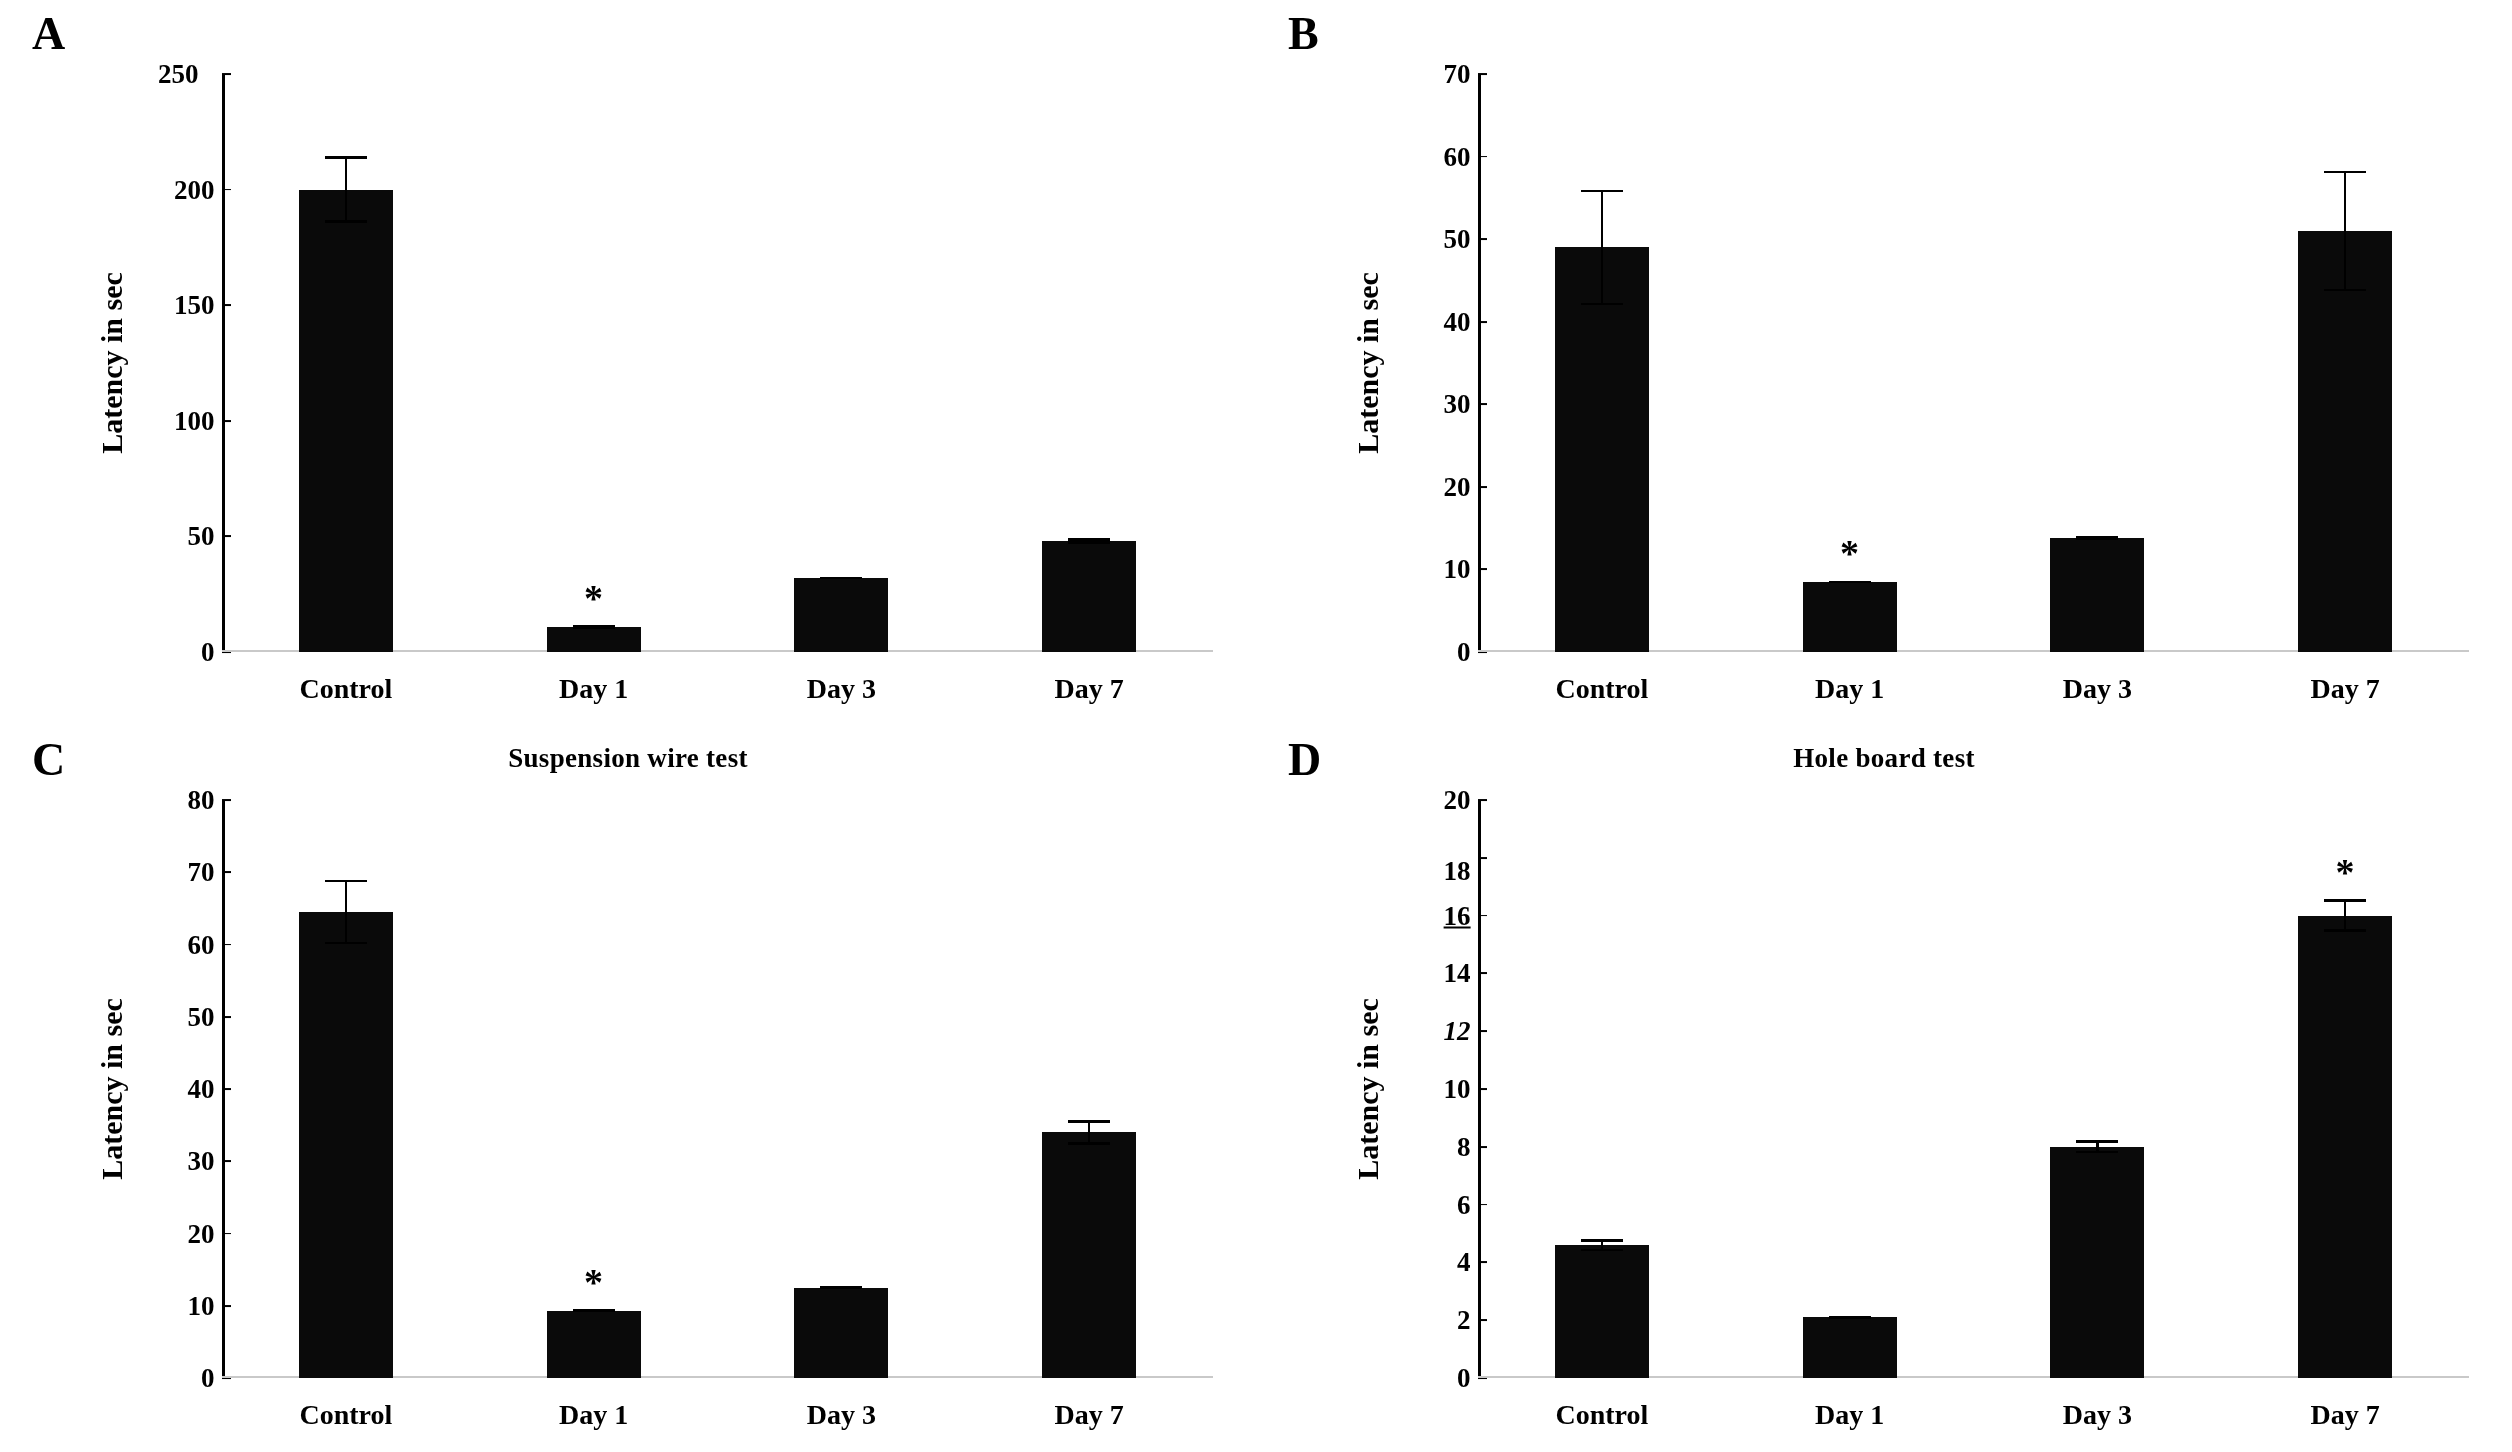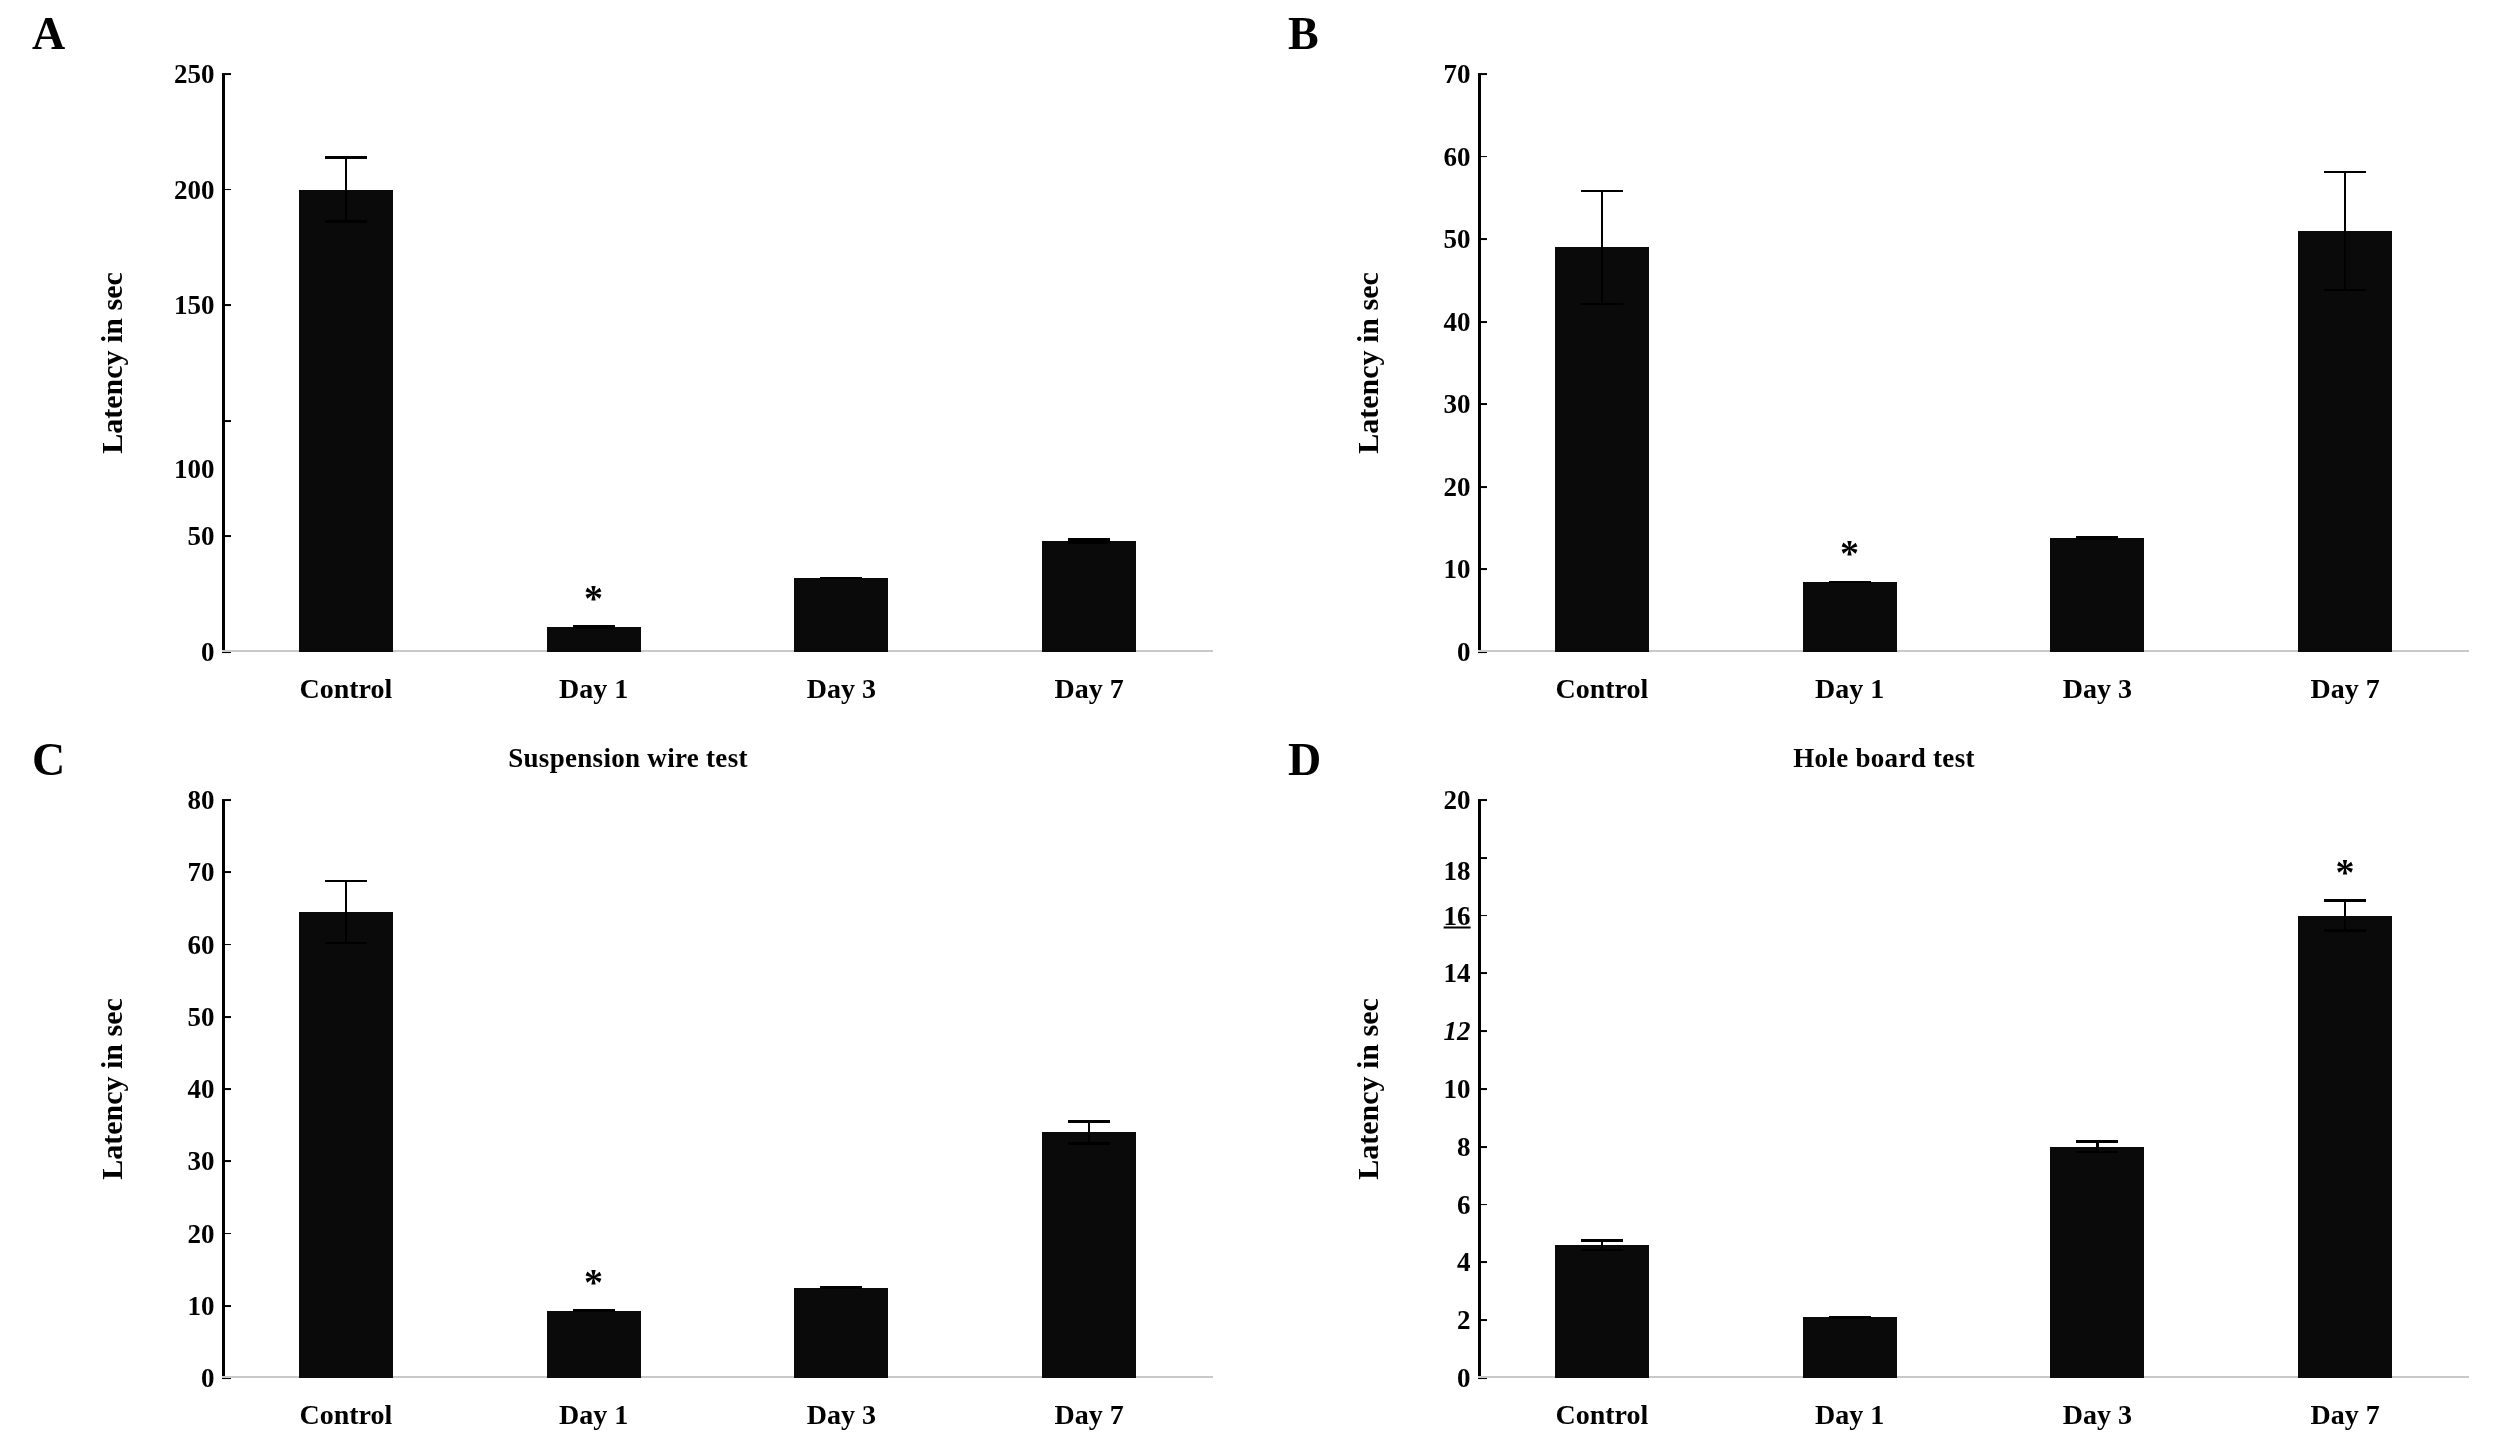--- a/index.html
+++ b/index.html
@@ -188,27 +188,27 @@
     <div class="plot-wrap">
       <div class="ytitle-holder">
         <span>Latency in sec</span>
       </div>
       <div class="plot-area">
         <div class="ticks">
             <div class="tick-label" style="top: 100%;">0</div>
             <div class="tick-mark" style="top: 100%;"></div>
             <div class="tick-label" style="top: 80%;">50</div>
             <div class="tick-mark" style="top: 80%;"></div>
-            <div class="tick-label" style="top: 60%; margin-top: 48px;">100</div>
+            <div class="tick-label" style="top: 60%;">100</div>
             <div class="tick-mark" style="top: 60%;"></div>
             <div class="tick-label" style="top: 40%;">150</div>
             <div class="tick-mark" style="top: 40%;"></div>
             <div class="tick-label" style="top: 20%;">200</div>
             <div class="tick-mark" style="top: 20%;"></div>
-            <div class="tick-label" style="top: 0%;">250</div>
+            <div class="tick-label" style="top: 0%; text-align: center;">250</div>
             <div class="tick-mark" style="top: 0%;"></div>
           </div>
         <div class="yaxis-line"></div>
         <div class="xaxis-line"></div>
         <div class="bars">
             <div class="bar-slot">
               <div class="bar" style="height: 80%; background: rgb(10, 10, 10);">
                 <div class="err" style="top: -7.2%; height: 14.4%;">
                   <div class="err-line" style="top: 0px; bottom: 0px;"></div>
                   <div class="err-cap" style="top: 0px;"></div>

